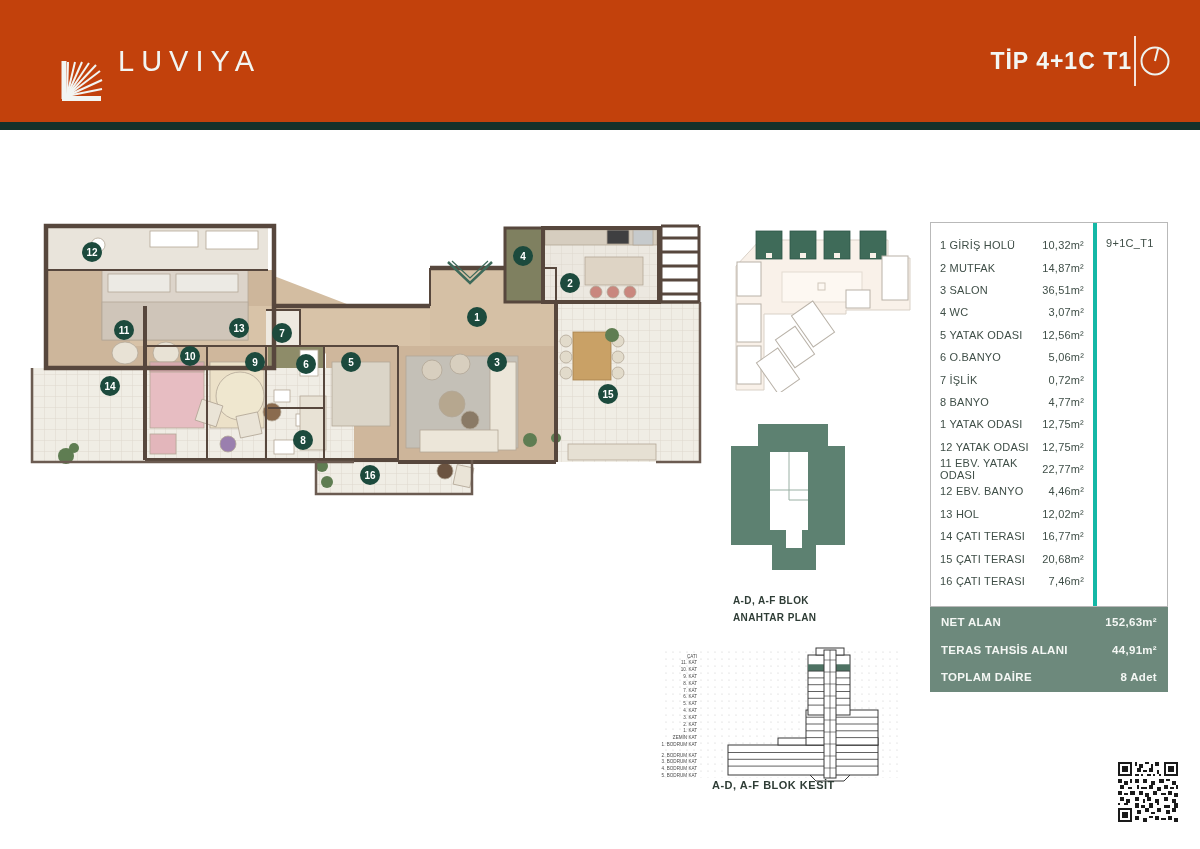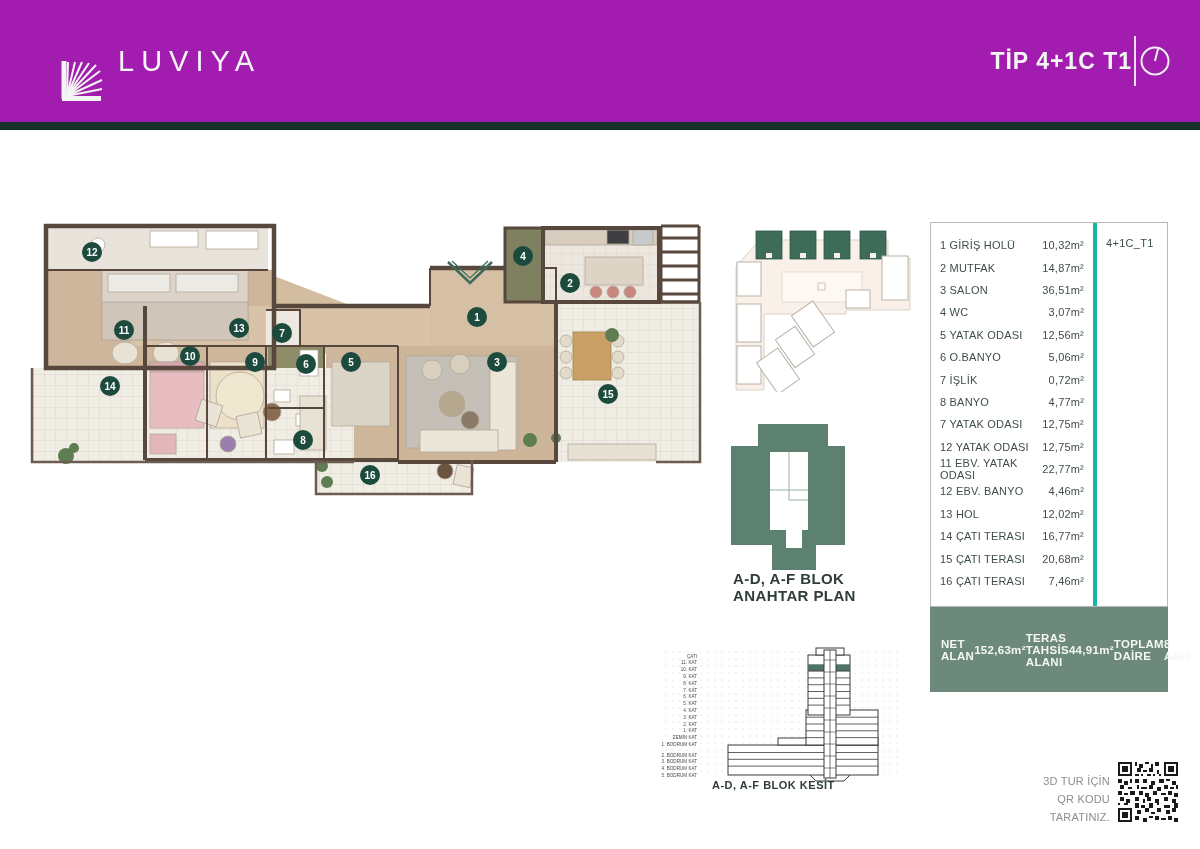--- a/index.html
+++ b/index.html
@@ -1,43 +1,43 @@
 <!DOCTYPE html>
 <html><head>
 <meta charset="utf-8">
 <style>
   html,body{margin:0;padding:0;background:#e8e8e8;}
   .page{position:relative;width:1200px;height:849px;background:#ffffff;
         font-family:"Liberation Sans",sans-serif;overflow:hidden;margin:0 auto;}
   
-  .header{position:absolute;left:0;top:0;width:1200px;height:122px;background:#a21caf;}
+  .header{position:absolute;left:0;top:0;width:1200px;height:122px;background:#c2410c;}
   .header-strip{position:absolute;left:0;top:122px;width:1200px;height:8px;background:#16312a;}
   .logo{position:absolute;left:56px;top:56px;width:48px;height:48px;}
   .brand{position:absolute;left:118px;top:0;height:122px;display:flex;align-items:center;
          color:#f2f5f2;font-size:29px;letter-spacing:7px;font-weight:500;}
   .header-right{position:absolute;right:28px;top:0;height:122px;display:flex;align-items:center;gap:2px;}
   .unit-title{color:#f3f6f3;font-size:23px;font-weight:bold;letter-spacing:1px;white-space:nowrap;}
   .header-divider{width:2px;height:50px;background:rgba(255,255,255,.85);}
   
   .floorplan{position:absolute;left:18px;top:198px;}
   
   .panel{position:absolute;left:930px;top:222px;width:238px;height:385px;border:1px solid #b9b9b9;
          box-sizing:border-box;display:flex;}
   .rooms-col{width:166px;box-sizing:border-box;padding:11px 0 0 0;border-right:4px solid #14b8a6;}
   .room-row{display:flex;justify-content:space-between;align-items:center;height:22.4px;
             padding:0 9px;font-size:11px;color:#3f4e47;letter-spacing:.2px;}
   .unit-col{flex:1;padding:14px 0 0 9px;font-size:11px;color:#3f4e47;letter-spacing:.3px;}
   .summary{position:absolute;left:930px;top:607px;width:238px;height:85px;background:#6d897c;
-           box-sizing:border-box;padding:9px 11px;display:flex;justify-content:space-between;}
+           box-sizing:border-box;padding:9px 11px;display:flex;flex-direction:column;justify-content:space-between;}
   .summary-row{display:flex;justify-content:space-between;align-items:center;
                color:#f4f7f4;font-size:11.5px;font-weight:bold;letter-spacing:.3px;}
   
   .siteplan{position:absolute;left:728px;top:214px;}
   .keyblock{position:absolute;left:725px;top:420px;}
-  .keyblock-caption{position:absolute;left:733px;top:570px;font-size:15px;font-weight:bold;
+  .keyblock-caption{position:absolute;left:733px;top:592px;font-size:10px;font-weight:bold;
                     color:#2f3d36;letter-spacing:.4px;line-height:17px;}
   .section{position:absolute;left:655px;top:643px;}
   .section-caption{position:absolute;left:668px;top:779px;font-size:11px;font-weight:bold;
                    color:#2f3d36;letter-spacing:.5px;margin-left:44px;}
   
   .qr-text{position:absolute;left:1000px;top:772px;width:110px;text-align:right;
            font-size:11px;color:#8d8d8d;line-height:18px;letter-spacing:.2px;}
   .qr-code{position:absolute;left:1118px;top:762px;width:60px;height:60px;}
   .footer-note{position:absolute;left:30px;top:807px;font-size:9.5px;color:#a6a6a6;letter-spacing:.2px;}
 </style>
@@ -392,21 +392,21 @@
         </div>
       <div class="room-row">
           <span>7 İŞLİK</span>
           <span>0,72m²</span>
         </div>
       <div class="room-row">
           <span>8 BANYO</span>
           <span>4,77m²</span>
         </div>
       <div class="room-row">
-          <span>7 YATAK ODASI</span>
+          <span>1 YATAK ODASI</span>
           <span>12,75m²</span>
         </div>
       <div class="room-row">
           <span>12 YATAK ODASI</span>
           <span>12,75m²</span>
         </div>
       <div class="room-row">
           <span>11 EBV. YATAK ODASI</span>
           <span>22,77m²</span>
         </div>
@@ -424,42 +424,38 @@
         </div>
       <div class="room-row">
           <span>15 ÇATI TERASI</span>
           <span>20,68m²</span>
         </div>
       <div class="room-row">
           <span>16 ÇATI TERASI</span>
           <span>7,46m²</span>
         </div>
     </div>
-    <div class="unit-col">4+1C_T1</div>
+    <div class="unit-col">9+1C_T1</div>
   </div>
 
   <div class="summary">
     <div class="summary-row">
         <span>NET ALAN</span>
         <span>152,63m²</span>
       </div>
     <div class="summary-row">
         <span>TERAS TAHSİS ALANI</span>
         <span>44,91m²</span>
       </div>
     <div class="summary-row">
         <span>TOPLAM DAİRE</span>
         <span>8 Adet</span>
       </div>
   </div>
 
-  <div class="qr-text">
-    <div>3D TUR İÇİN</div>
-    <div>QR KODU TARATINIZ.</div>
-  </div>
   <svg class="qr-code" viewBox="0 0 29 29" shape-rendering="crispEdges">
     <rect width="29" height="29" fill="#ffffff"></rect>
     <g fill="#1a1a1a">
       <rect x="0" y="0" width="7" height="7"></rect>
         <rect x="1" y="1" width="5" height="5" fill="#fff"></rect>
         <rect x="2" y="2" width="3" height="3"></rect>
       <rect x="22" y="0" width="7" height="7"></rect>
         <rect x="23" y="1" width="5" height="5" fill="#fff"></rect>
         <rect x="24" y="2" width="3" height="3"></rect>
       <rect x="0" y="22" width="7" height="7"></rect>

